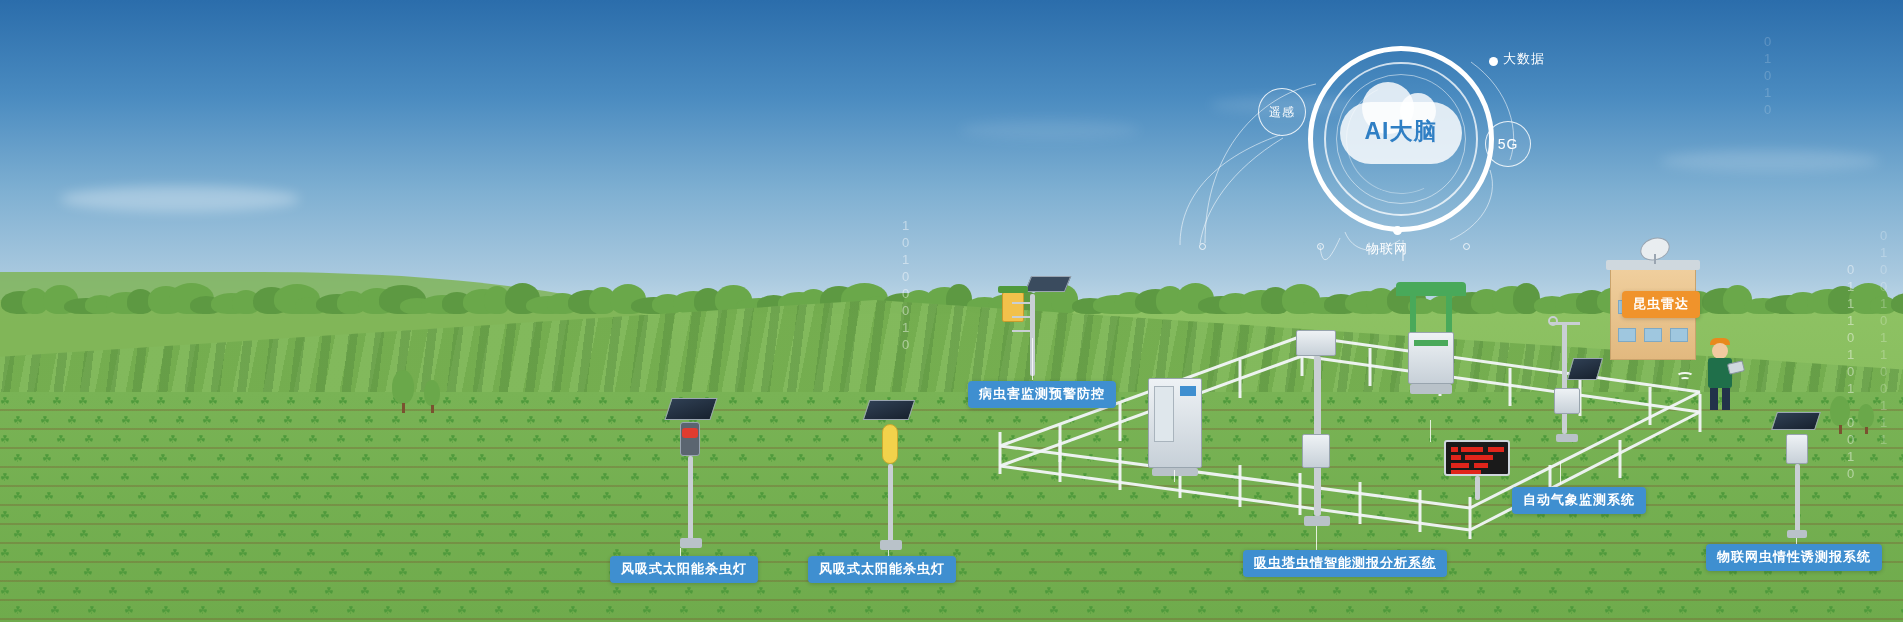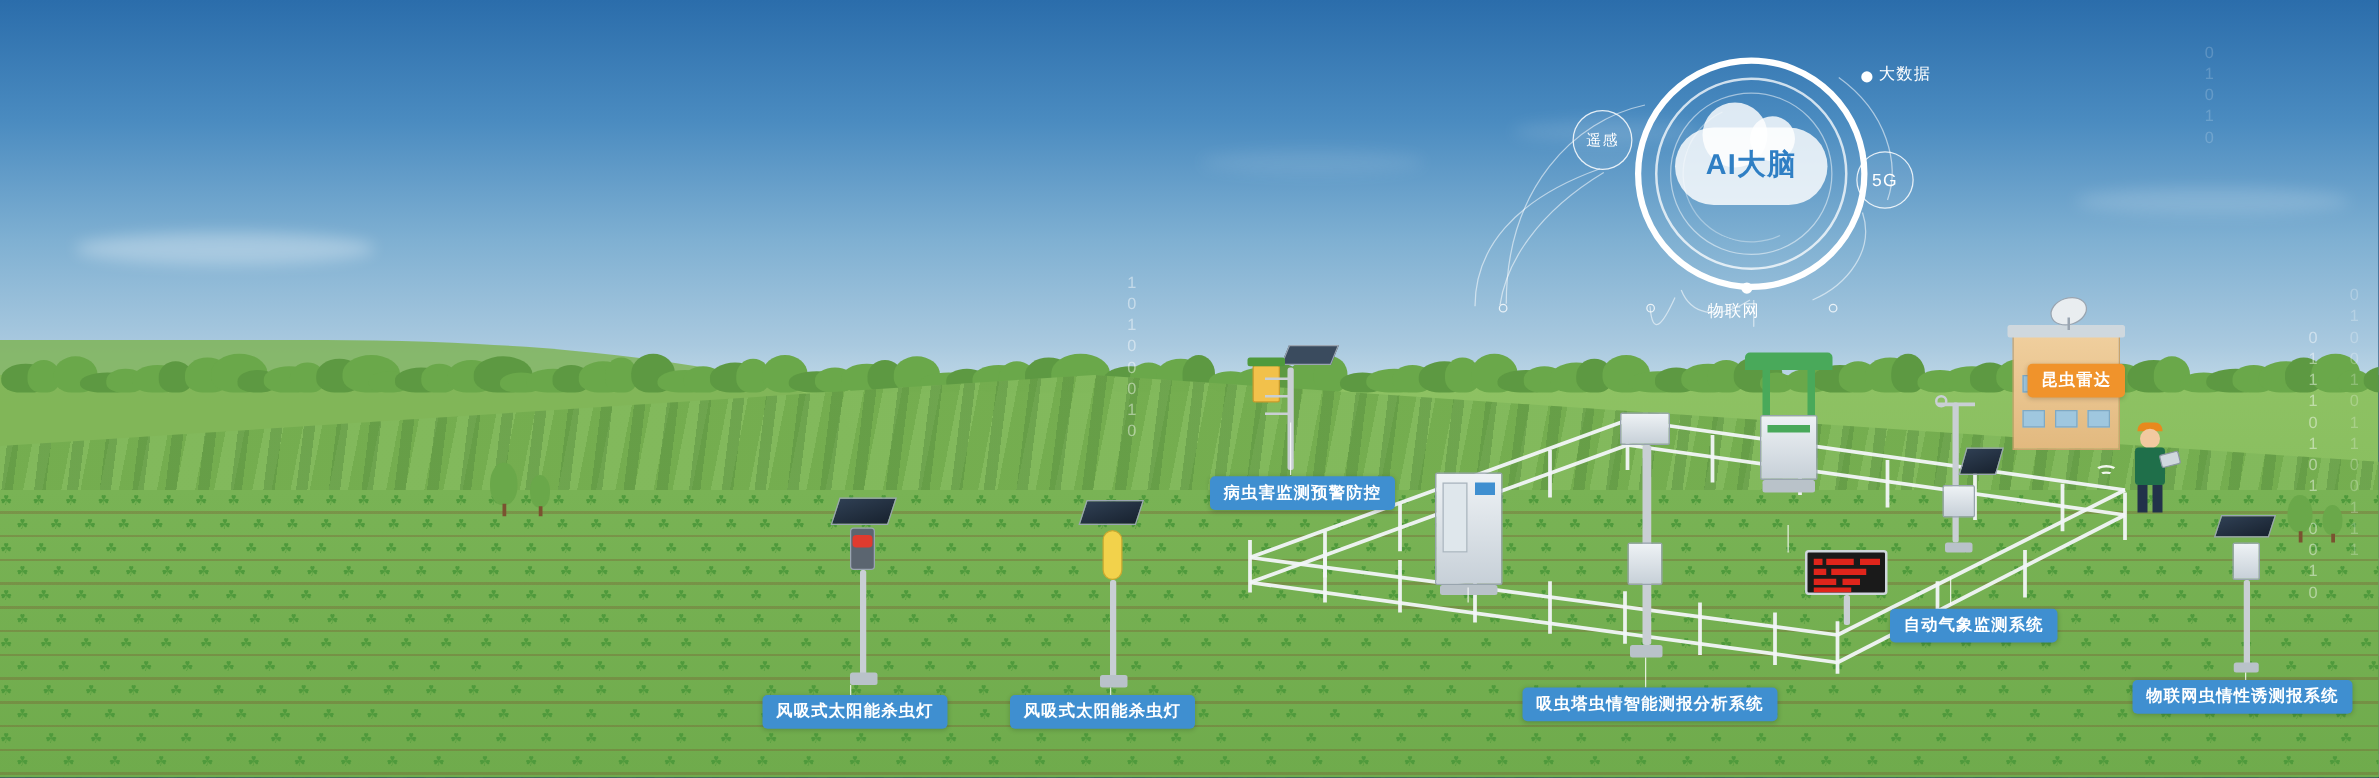--- a/index.html
+++ b/index.html
@@ -1203,21 +1203,21 @@
 
   <div class="pill orange" style="left:1622px;top:291px;">昆虫雷达</div>
 
   <div class="leader" style="left:680px;top:548px;height:8px;"></div>
   <div class="pill" style="left:610px;top:556px;">风吸式太阳能杀虫灯</div>
 
   <div class="leader" style="left:888px;top:550px;height:6px;"></div>
   <div class="pill" style="left:808px;top:556px;">风吸式太阳能杀虫灯</div>
 
   <div class="leader" style="left:1316px;top:526px;height:24px;"></div>
-  <div class="pill" style="left:1218px;top:550px;">吸虫塔虫情智能测报分析系统</div>
+  <div class="pill" style="left:1243px;top:550px;text-decoration:underline;">吸虫塔虫情智能测报分析系统</div>
 
   <div class="leader" style="left:1560px;top:462px;height:22px;"></div>
   <div class="pill" style="left:1512px;top:487px;">自动气象监测系统</div>
 
   <div class="leader" style="left:1796px;top:538px;height:6px;"></div>
   <div class="pill" style="left:1706px;top:544px;">物联网虫情性诱测报系统</div>
 
 </div>
 
 </body></html>

